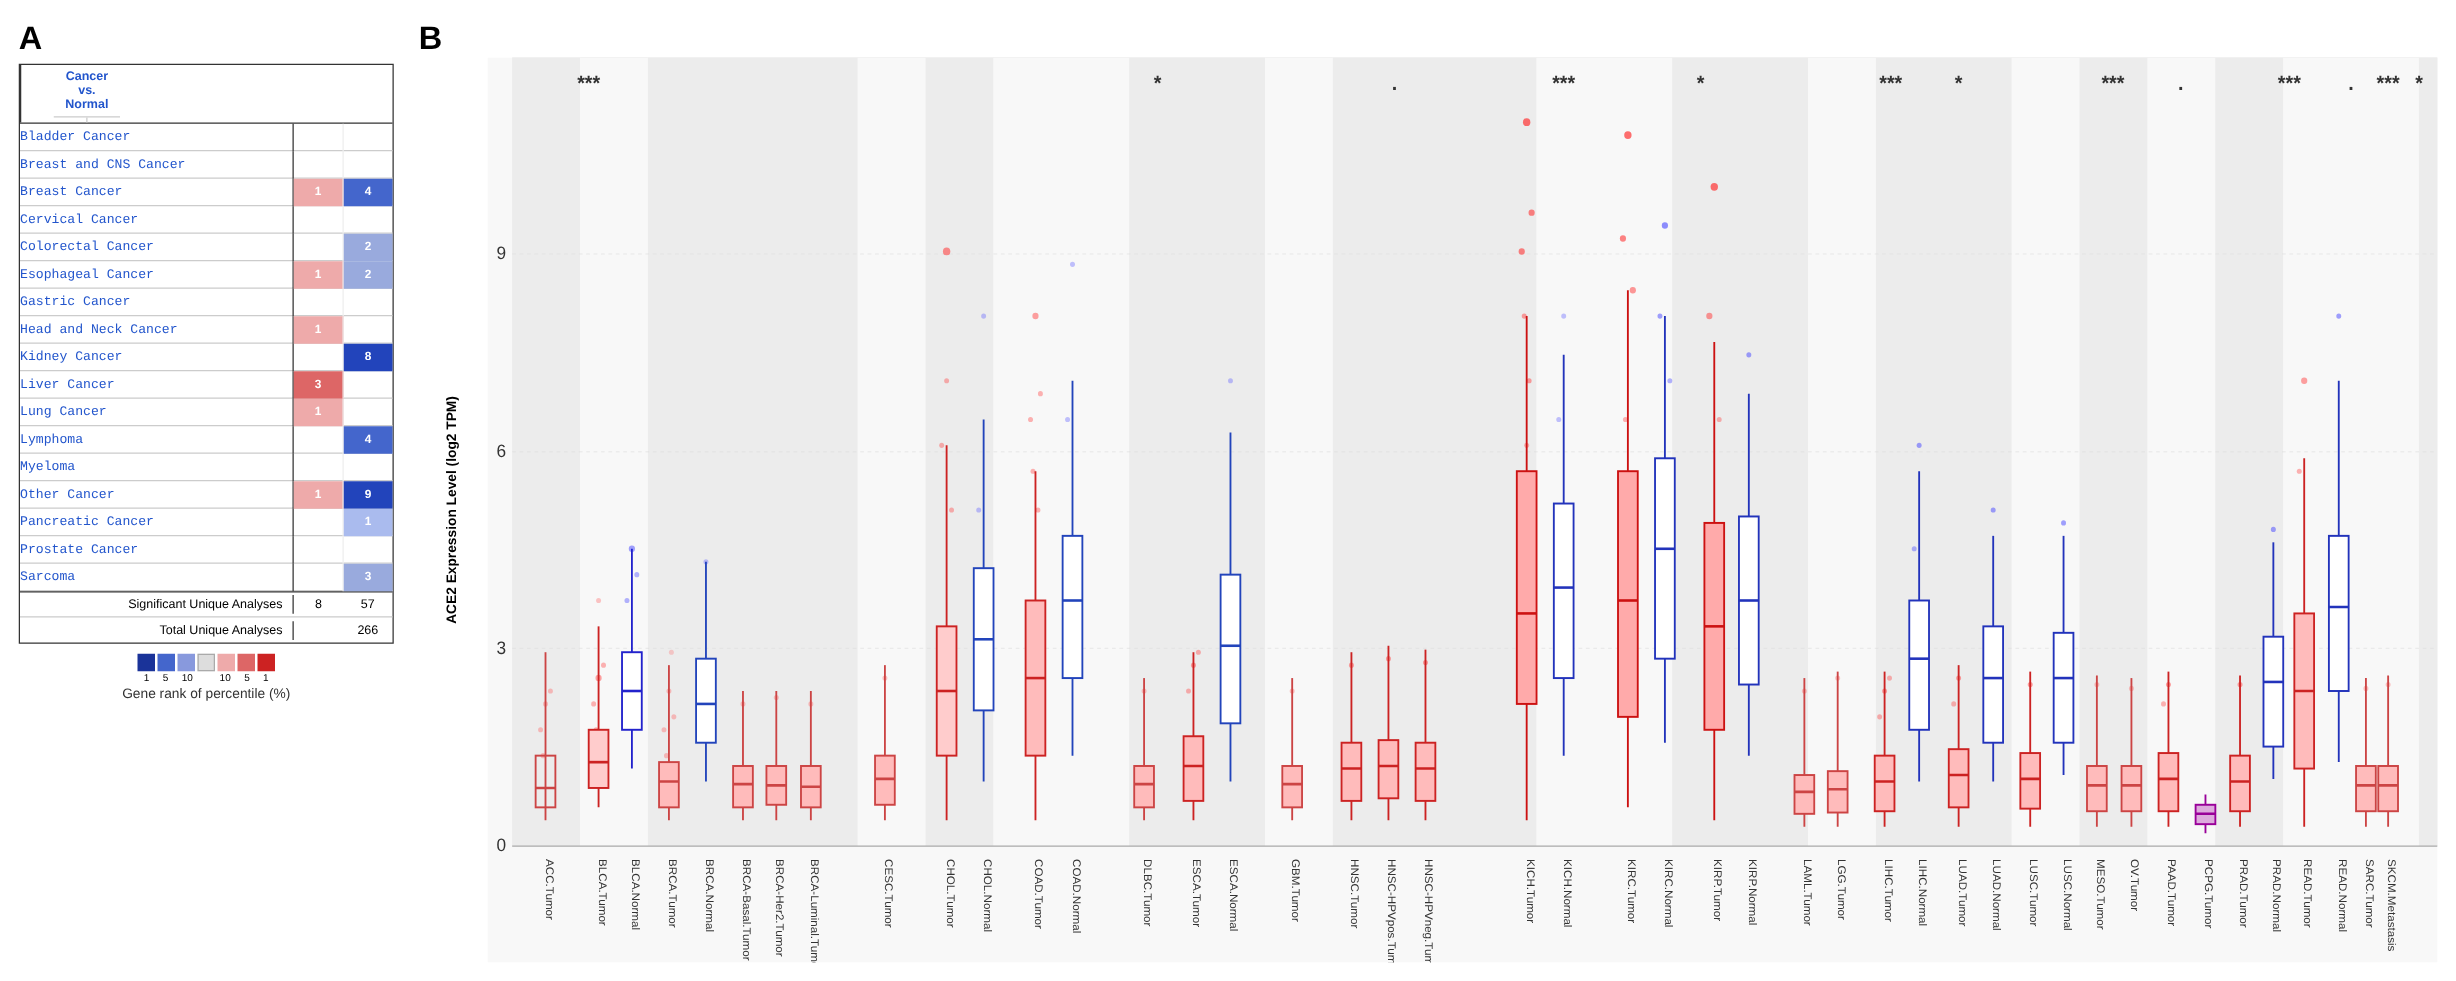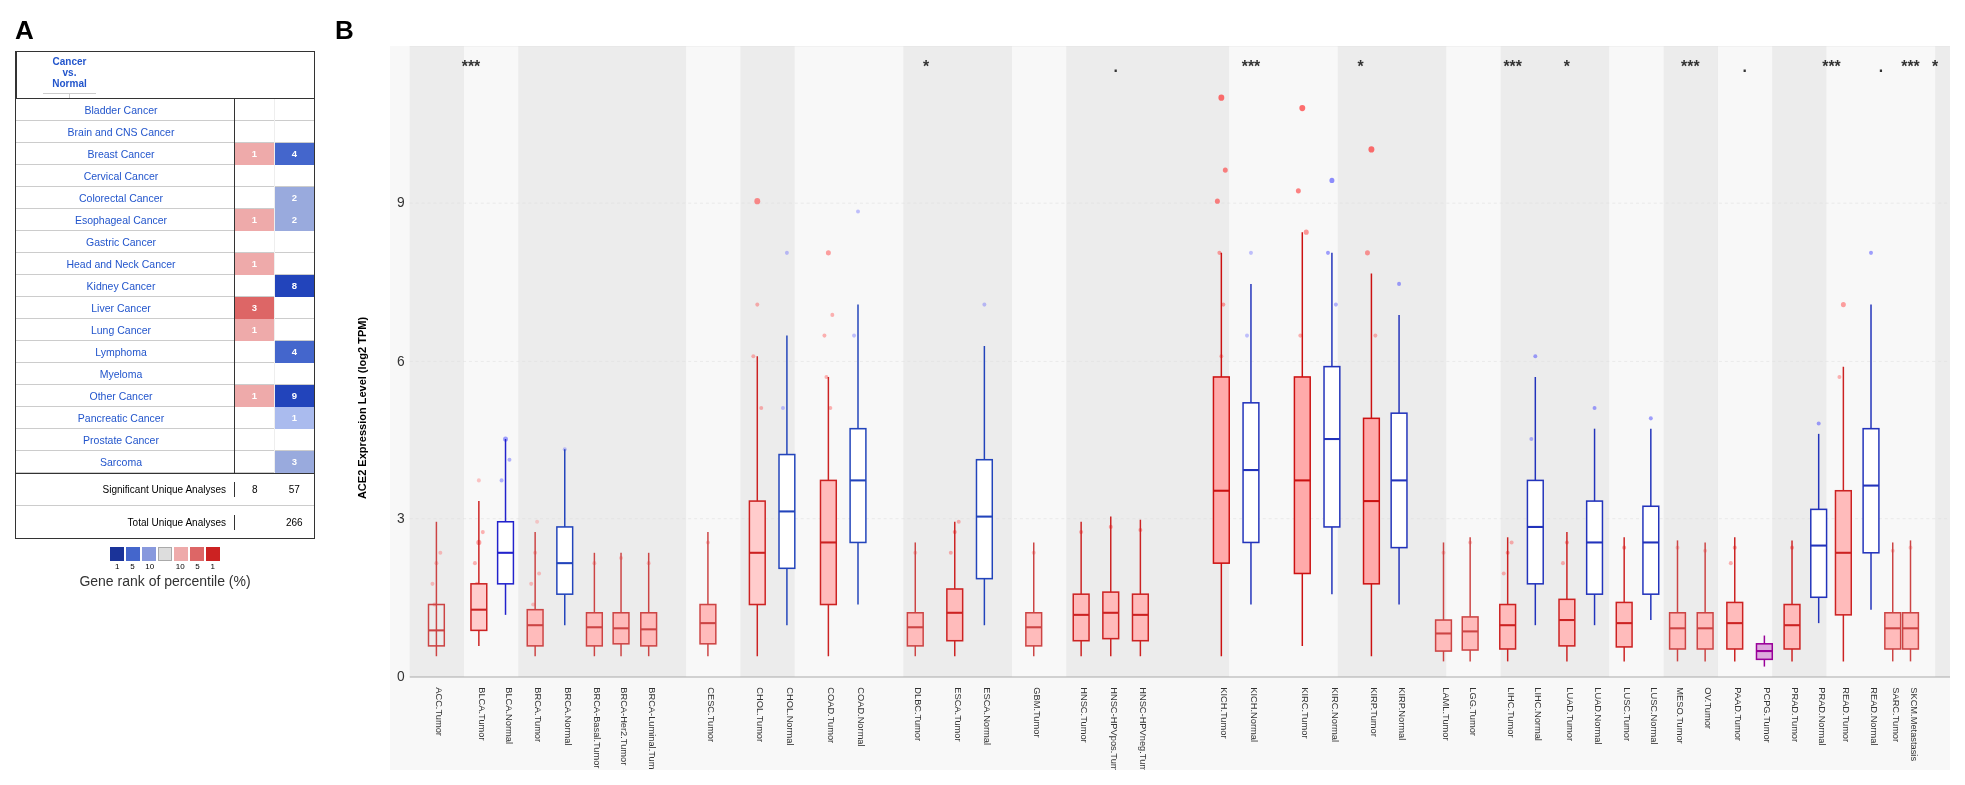--- a/index.html
+++ b/index.html
@@ -59,23 +59,24 @@
       display: flex;
       border-bottom: 1px solid #ccc;
       align-items: center;
       height: 22px;
     }
     .table-row:last-child { border-bottom: none; }
     .row-label {
       flex: 1;
       font-size: 10.5px;
       color: #2255cc;
-      text-align: center;
+      text-align: left;
       padding-right: 8px;
       cursor: pointer;
+      font-family: Liberation Mono, monospace;
     }
     .row-cells {
       width: 80px;
       display: flex;
       border-left: 1.5px solid #333;
     }
     .cell {
       flex: 1;
       height: 22px;
       display: flex;
@@ -96,21 +97,21 @@
     .red-light { background: #eeaaaa; }
 
     .table-footer {
       border-top: 1.5px solid #333;
       font-size: 10px;
     }
     .footer-row {
       display: flex;
       border-bottom: 1px solid #ccc;
       align-items: center;
-      height: 32px;
+      height: 20px;
     }
     .footer-row:last-child { border-bottom: none; }
     .footer-label {
       flex: 1;
       text-align: right;
       padding-right: 8px;
       font-size: 10px;
     }
     .footer-values {
       width: 80px;
@@ -133,21 +134,21 @@
       display: flex;
       gap: 2px;
       align-items: center;
     }
     .legend-square {
       width: 14px;
       height: 14px;
       display: inline-block;
     }
     .legend-text {
-      font-size: 14px;
+      font-size: 11px;
       color: #333;
       margin-top: 2px;
       text-align: center;
     }
 
     
     .panel-b {
       flex: 1;
       display: flex;
       flex-direction: column;
@@ -201,21 +202,21 @@
       </div>
 
       <div class="table-row">
         <div class="row-label">Bladder Cancer</div>
         <div class="row-cells">
           <div class="cell empty"></div>
           <div class="cell empty"></div>
         </div>
       </div>
       <div class="table-row">
-        <div class="row-label">Brain and CNS Cancer</div>
+        <div class="row-label">Breast and CNS Cancer</div>
         <div class="row-cells">
           <div class="cell empty"></div>
           <div class="cell empty"></div>
         </div>
       </div>
       <div class="table-row">
         <div class="row-label">Breast Cancer</div>
         <div class="row-cells">
           <div class="cell red-light">1</div>
           <div class="cell blue-med">4</div>

